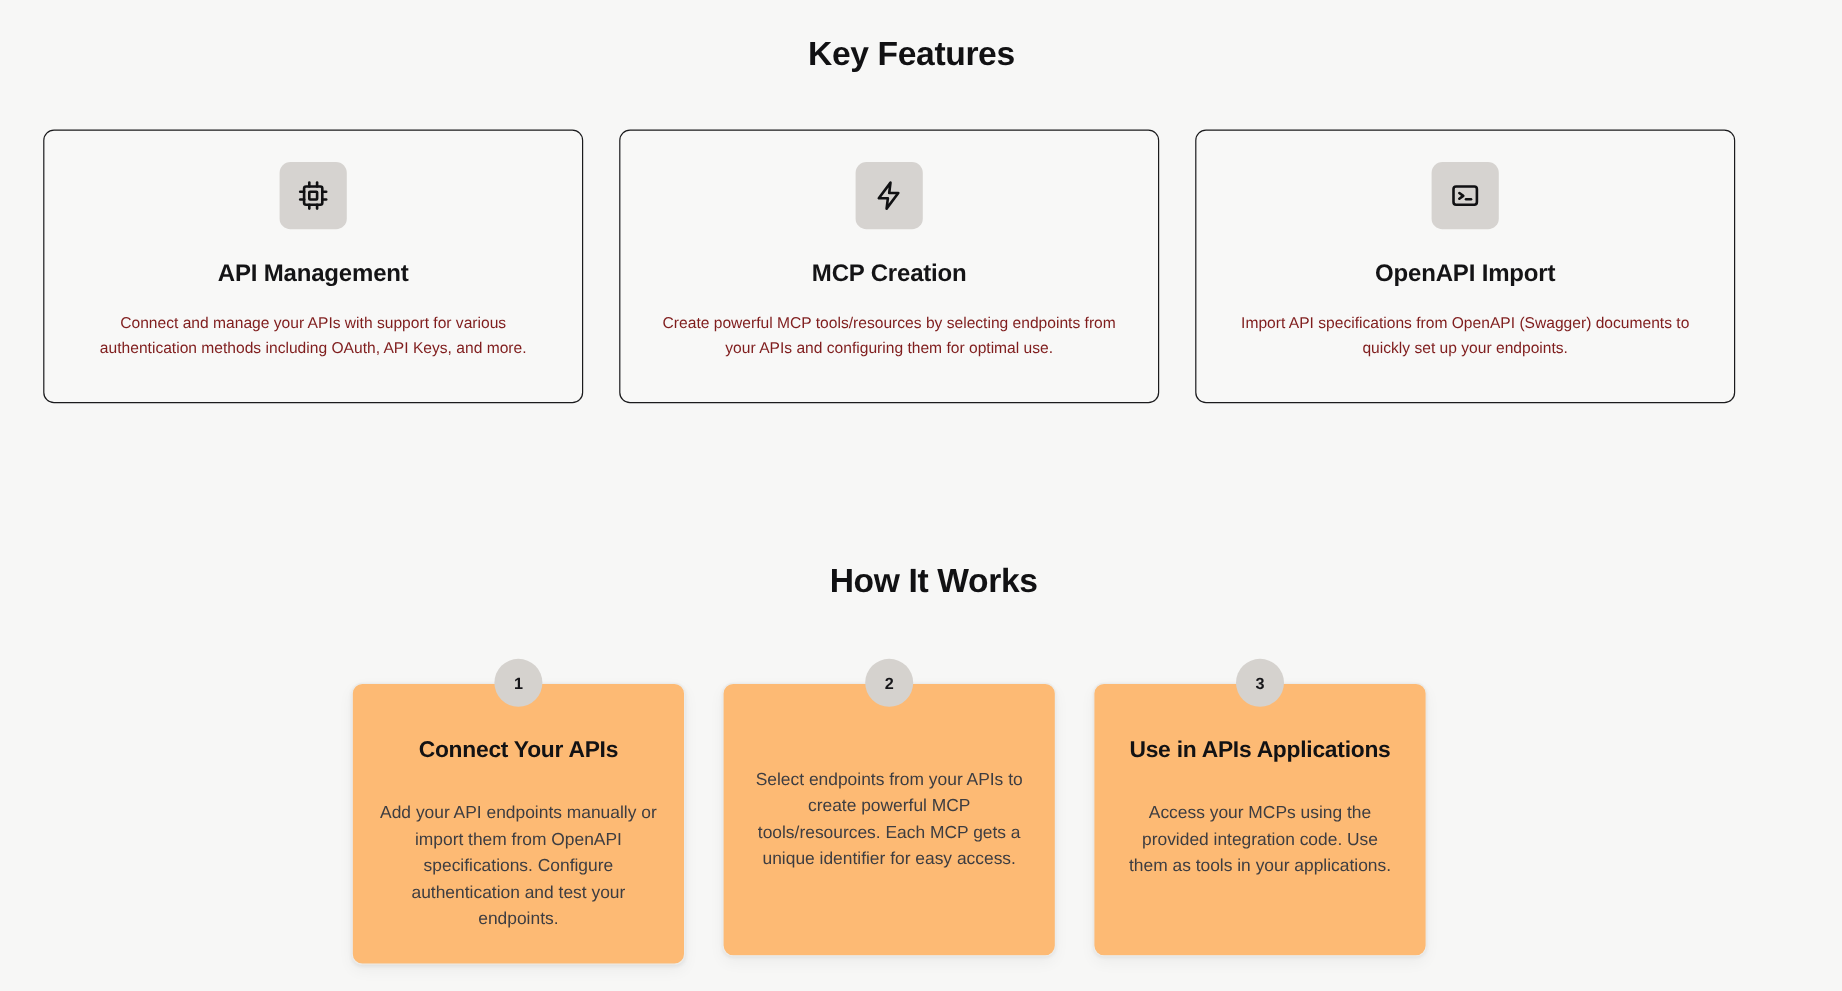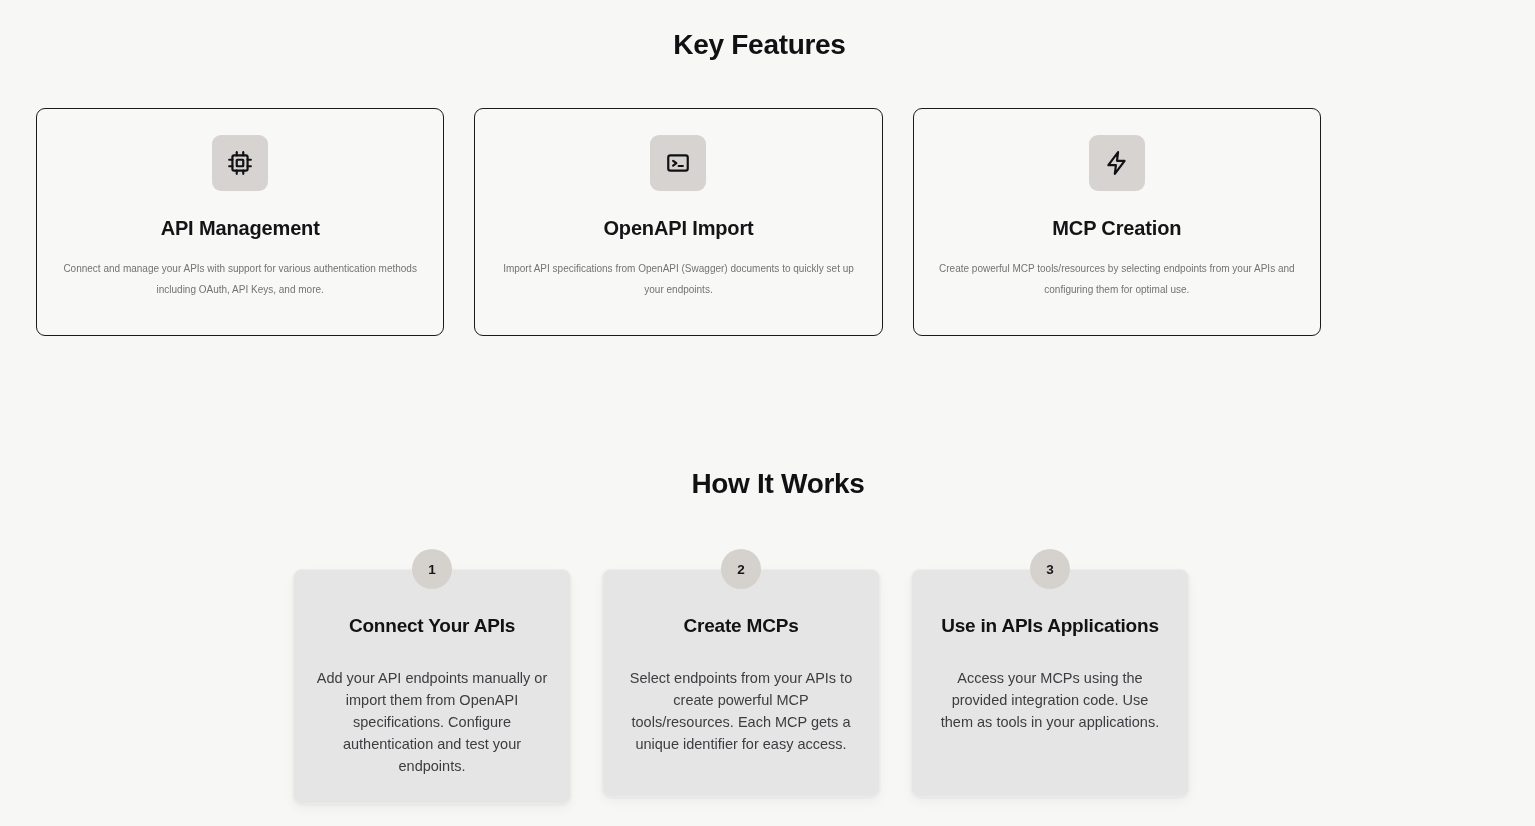--- a/index.html
+++ b/index.html
@@ -34,21 +34,21 @@
   }
 
   #features-heading { position: absolute; top: 29px; left: 0; width: 1519px; }
   #how-heading      { position: absolute; top: 468px; left: 0; width: 1535px; padding-left: 21px; }
 
   
   .features-row {
     position: absolute;
     top: 108px;
     left: 36px;
-    width: 1285px;
+    width: 1410px;
     display: flex;
     gap: 30px;
   }
 
   .feature-card {
     flex: 1 1 0;
     background: #f8f8f7;
     border: 1.5px solid #1b1b1d;
     border-radius: 9px;
     padding: 26px 24px 24px;
@@ -74,23 +74,23 @@
   .feature-title {
     font-size: 20px;
     font-weight: 600;
     letter-spacing: -0.15px;
     color: #141416;
     margin-bottom: 18px;
     text-align: center;
   }
 
   .feature-desc {
-    font-size: 10px;
+    font-size: 13px;
     line-height: 21px;
-    color: #737373;
+    color: #7f1d1d;
     text-align: center;
     max-width: 392px;
   }
 
   
   .steps-row {
     position: absolute;
     top: 549px;
     left: 293px;
     width: 896px;
@@ -117,21 +117,21 @@
     color: #17171a;
     font-size: 13.5px;
     font-weight: 700;
     display: flex;
     align-items: center;
     justify-content: center;
     z-index: 2;
   }
 
   .step-card {
-    background: #e5e5e5;
+    background: #fdba74;
     border: 1px solid #ececea;
     border-radius: 9px;
     box-shadow: 0 1px 3px rgba(0,0,0,0.055), 0 5px 12px rgba(0,0,0,0.045);
     padding: 42px 22px 26px;
     text-align: center;
     min-height: 228px;
   }
 
   .step-title {
     font-size: 19px;
@@ -173,57 +173,56 @@
           <line x1="2" y1="15" x2="5" y2="15"></line>
         </svg>
       </div>
       <div class="feature-title">API Management</div>
       <div class="feature-desc">Connect and manage your APIs with support for various authentication methods including OAuth, API Keys, and more.</div>
     </div>
 
     <div class="feature-card">
       <div class="icon-tile">
         <svg width="26" height="26" viewBox="0 0 24 24" fill="none" stroke="#111113" stroke-width="2" stroke-linecap="round" stroke-linejoin="round">
+          <polygon points="13 2 4 14 11 14 10 22 19 10 12 10 13 2"></polygon>
+        </svg>
+      </div>
+      <div class="feature-title">MCP Creation</div>
+      <div class="feature-desc">Create powerful MCP tools/resources by selecting endpoints from your APIs and configuring them for optimal use.</div>
+    </div>
+
+    <div class="feature-card">
+      <div class="icon-tile">
+        <svg width="26" height="26" viewBox="0 0 24 24" fill="none" stroke="#111113" stroke-width="2" stroke-linecap="round" stroke-linejoin="round">
           <rect x="3" y="5" width="18" height="14" rx="2"></rect>
           <polyline points="7.5 10 10.5 12.2 7.5 14.4"></polyline>
           <line x1="12.6" y1="14.8" x2="16.5" y2="14.8"></line>
         </svg>
       </div>
       <div class="feature-title">OpenAPI Import</div>
       <div class="feature-desc">Import API specifications from OpenAPI (Swagger) documents to quickly set up your endpoints.</div>
-    </div>
-
-    <div class="feature-card">
-      <div class="icon-tile">
-        <svg width="26" height="26" viewBox="0 0 24 24" fill="none" stroke="#111113" stroke-width="2" stroke-linecap="round" stroke-linejoin="round">
-          <polygon points="13 2 4 14 11 14 10 22 19 10 12 10 13 2"></polygon>
-        </svg>
-      </div>
-      <div class="feature-title">MCP Creation</div>
-      <div class="feature-desc">Create powerful MCP tools/resources by selecting endpoints from your APIs and configuring them for optimal use.</div>
     </div>
 
   </div>
 
   <h2 class="section-heading" id="how-heading">How It Works</h2>
 
   <div class="steps-row">
 
     <div class="step-wrap">
       <div class="step-badge">1</div>
       <div class="step-card">
         <div class="step-title">Connect Your APIs</div>
         <div class="step-desc">Add your API endpoints manually or import them from OpenAPI specifications. Configure authentication and test your endpoints.</div>
       </div>
     </div>
 
     <div class="step-wrap">
       <div class="step-badge">2</div>
       <div class="step-card">
-        <div class="step-title">Create MCPs</div>
         <div class="step-desc">Select endpoints from your APIs to create powerful MCP tools/resources. Each MCP gets a unique identifier for easy access.</div>
       </div>
     </div>
 
     <div class="step-wrap">
       <div class="step-badge">3</div>
       <div class="step-card">
         <div class="step-title">Use in APIs Applications</div>
         <div class="step-desc">Access your MCPs using the provided integration code. Use them as tools in your applications.</div>
       </div>

